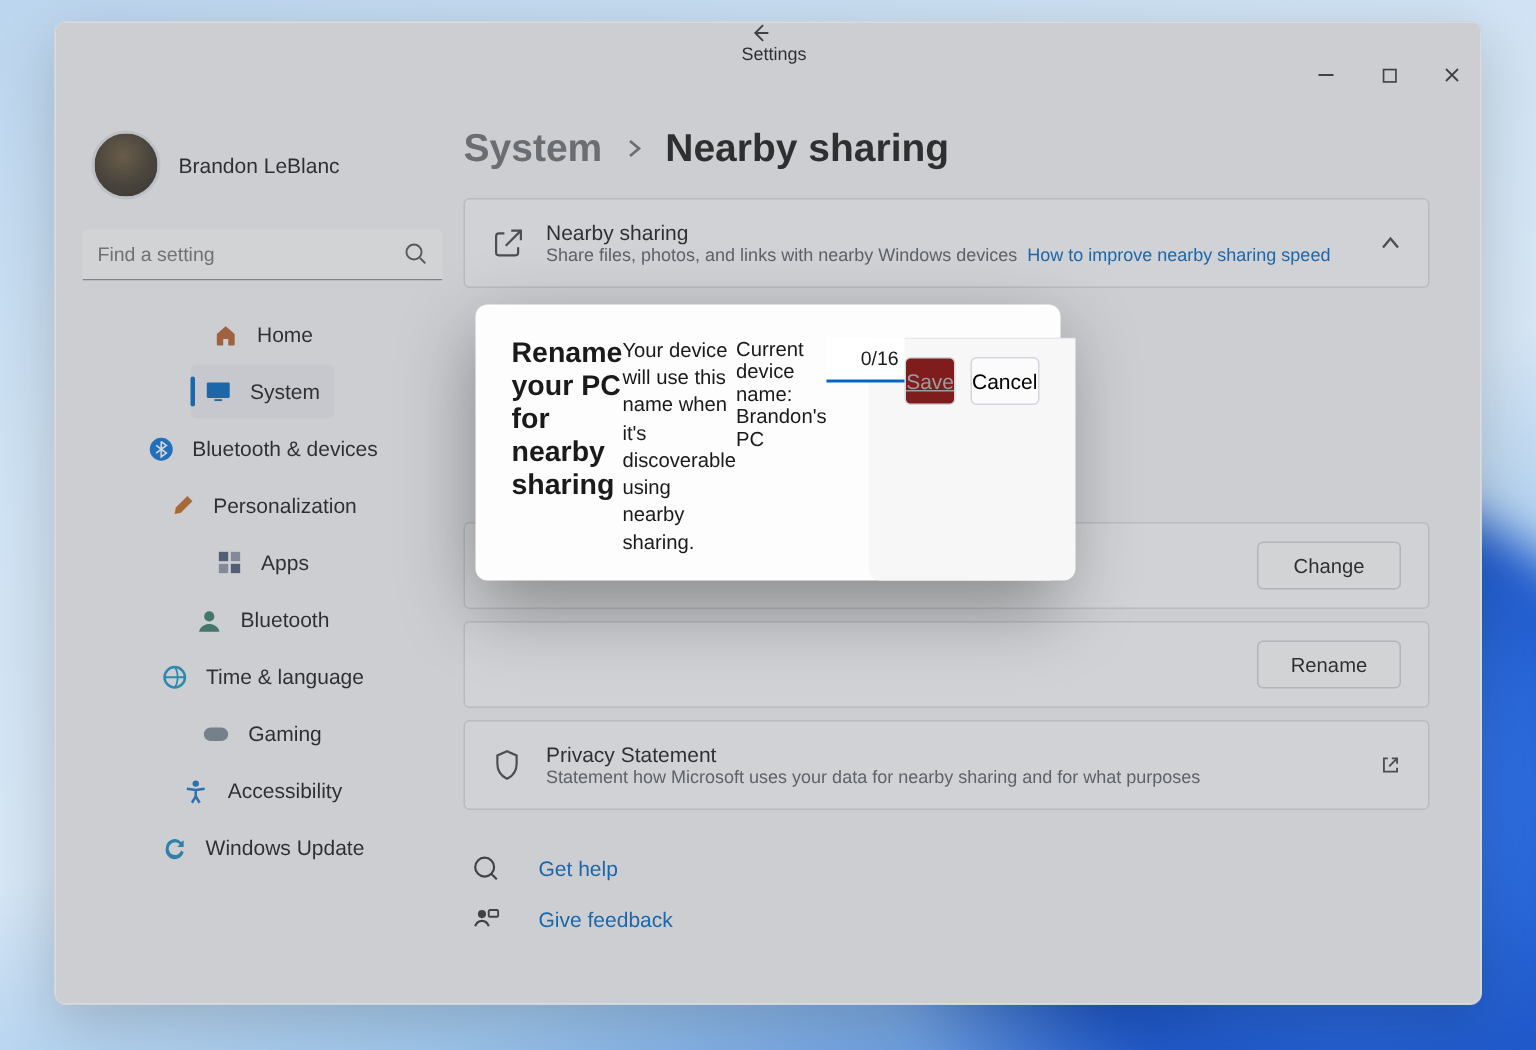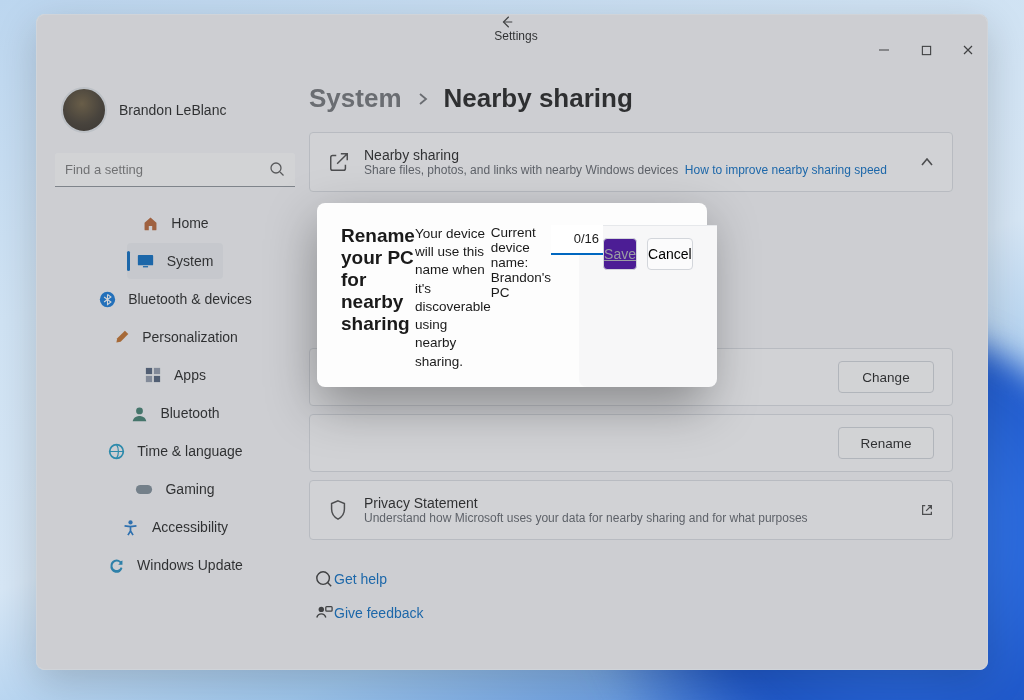--- a/index.html
+++ b/index.html
@@ -61,21 +61,21 @@
   .card .txt { display:flex; flex-direction:column; }
   .card .txt .h { font-size:14px; color:#1a1a1a; }
   .card .txt .s { font-size:12px; color:#5b5f66; }
   .card .txt .lnk { color:#0067c0; font-size:12px; }
   .card .tail { margin-left:auto; display:flex; align-items:center; }
   .btn-secondary { min-width:96px; height:32px; padding:0 18px; border:1px solid #cfd3d8; background:#fdfdfd;
     border-radius:4px; font-size:13.5px; color:#1a1a1a; }
   .chev-up { width:14px; height:14px; color:#444; }
   .ext { width:14px; height:14px; color:#444; }
 
-  .help { display:flex; align-items:center; gap:1px; padding:8px 6px; }
+  .help { display:flex; align-items:center; gap:26px; padding:8px 6px; }
   .help .hicon { width:18px; height:18px; color:#333; }
   .help .hlabel { color:#0067c0; font-size:14px; }
 
   
   .scrim {
     position:absolute; inset:0; background:rgba(100,105,112,.28);
     display:flex; align-items:flex-start; justify-content:center;
   }
   .dialog {
     margin-top: 188px; width: 390px; background:#fdfdfd; border-radius:8px;
@@ -95,21 +95,21 @@
   .fieldwrap .cnt { position:absolute; right:4px; top:6px; font-size:13px; color:#1a1a1a; }
   .dialog .hint { font-size:11.5px; color:#7a7e85; line-height:1.35; margin-bottom:18px; }
   .dlg-actions {
     border-top:1px solid #e6e8eb; margin:0 -24px; padding:12px 24px 16px;
     display:flex; gap:10px; background:#f7f7f8; border-radius:0 0 8px 8px;
   }
   .dlg-actions button {
     flex:1; height:32px; border-radius:4px; font-size:14px;
     border:1px solid #d3d6db; background:#fbfbfc;
   }
-  .dlg-actions .save { color:#9a9da3; background:#4c1d95;text-decoration:underline; }
+  .dlg-actions .save { color:#9a9da3; background:#7f1d1d;text-decoration:underline; }
 
   svg { display:block; }
 </style>
 </head>
 <body>
 
 <div class="bloom"></div>
 
 <div class="window">
 
@@ -294,21 +294,21 @@
       </div>
 
       <div class="card row">
         <span class="icon">
           <svg width="20" height="22" viewBox="0 0 20 24">
               <path d="M10 2l7 3v6c0 5-3 9-7 11-4-2-7-6-7-11V5l7-3z" fill="none" stroke="currentColor" stroke-width="1.6"></path>
             </svg>
         </span>
         <div class="txt">
           <span class="h">Privacy Statement</span>
-          <span class="s">Understand how Microsoft uses your data for nearby sharing and for what purposes</span>
+          <span class="s">Statement how Microsoft uses your data for nearby sharing and for what purposes</span>
         </div>
         <div class="tail">
           <span class="ext">
             <svg width="14" height="14" viewBox="0 0 16 16">
                 <path d="M6 3H3v10h10v-3M9 3h4v4M13 3l-6 6" fill="none" stroke="currentColor" stroke-width="1.4"></path>
               </svg>
           </span>
         </div>
       </div>
 

